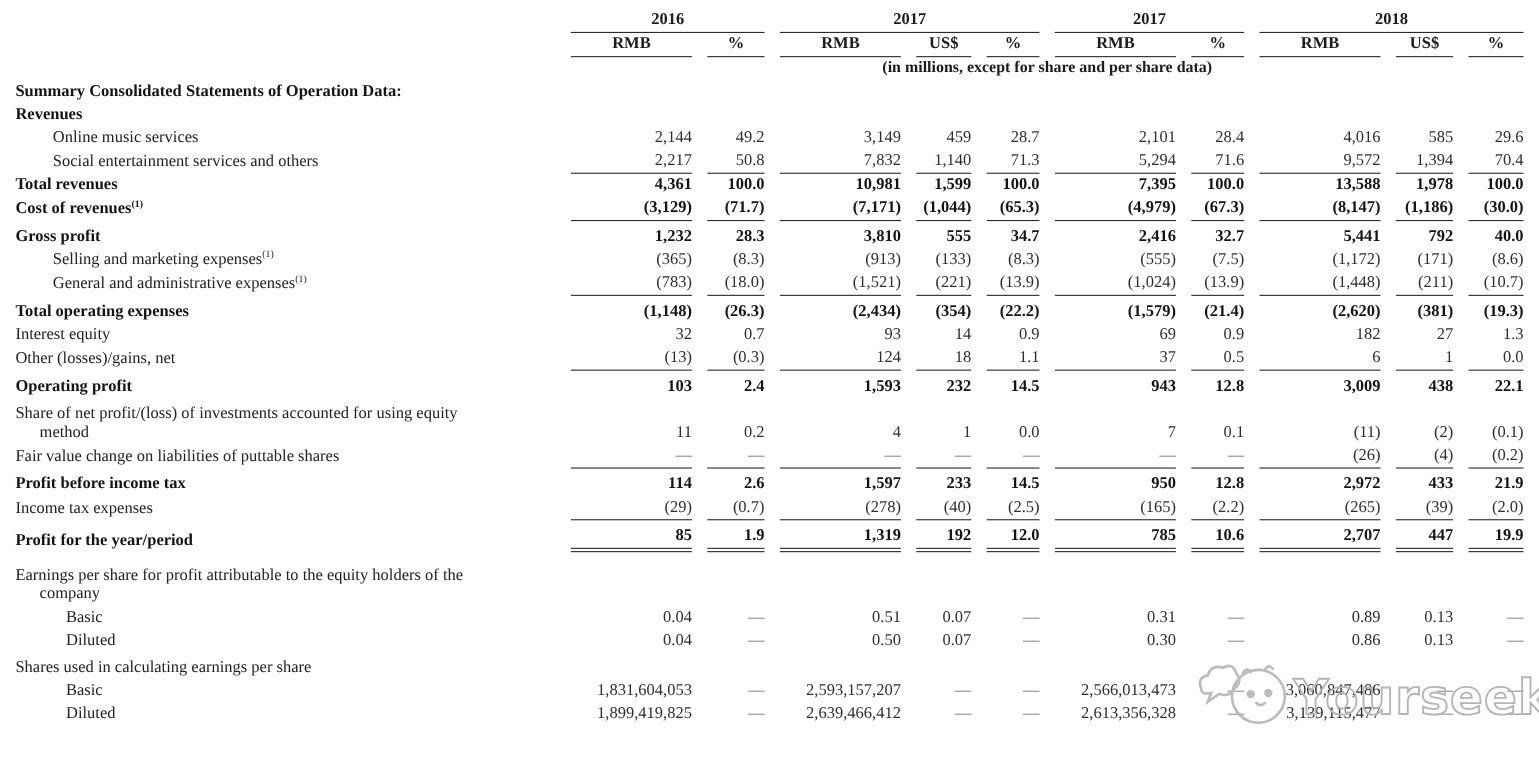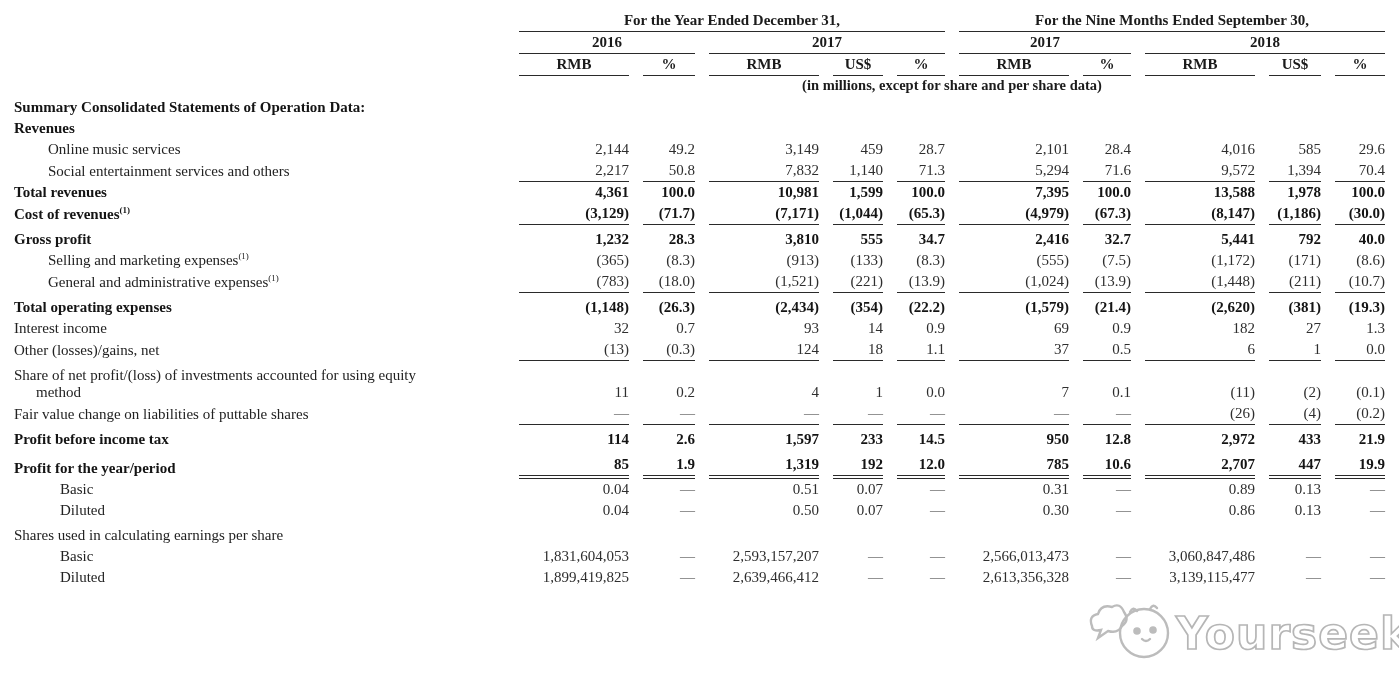--- a/index.html
+++ b/index.html
@@ -62,25 +62,20 @@
       <col style="width:48px">
     <col style="width:110px">
       <col style="width:48px">
     <col style="width:110px">
       <col style="width:52px">
       <col style="width:50px">
   </colgroup>
   <thead>
     <tr>
       <td></td>
-      <th colspan="5" class="group-title rule">For the Year Ended December 31,</th>
-      <th colspan="5" class="group-title rule">For the Nine Months Ended September 30,</th>
-    </tr>
-    <tr>
-      <td></td>
       <th colspan="2" class="rule">2016</th>
       <th colspan="3" class="rule">2017</th>
       <th colspan="2" class="rule">2017</th>
       <th colspan="3" class="rule">2018</th>
     </tr>
     <tr>
       <td></td>
       <th class="rule">RMB</th>
       <th class="rule">%</th>
       <th class="rule">RMB</th>
@@ -243,21 +238,21 @@
         <td class="num">(354)</td>
         <td class="num">(22.2)</td>
         <td class="num">(1,579)</td>
         <td class="num">(21.4)</td>
         <td class="num">(2,620)</td>
         <td class="num">(381)</td>
         <td class="num">(19.3)</td>
       </tr>
       <tr>
         <td class="label">
-          <div class="line1">Interest income</div>
+          <div class="line1">Interest equity</div>
         </td>
         <td class="num">32</td>
         <td class="num">0.7</td>
         <td class="num">93</td>
         <td class="num">14</td>
         <td class="num">0.9</td>
         <td class="num">69</td>
         <td class="num">0.9</td>
         <td class="num">182</td>
         <td class="num">27</td>
@@ -271,20 +266,35 @@
         <td class="num">(0.3)</td>
         <td class="num">124</td>
         <td class="num">18</td>
         <td class="num">1.1</td>
         <td class="num">37</td>
         <td class="num">0.5</td>
         <td class="num">6</td>
         <td class="num">1</td>
         <td class="num">0.0</td>
       </tr>
+      <tr class="bold pad-top">
+        <td class="label">
+          <div class="line1">Operating profit</div>
+        </td>
+        <td class="num">103</td>
+        <td class="num">2.4</td>
+        <td class="num">1,593</td>
+        <td class="num">232</td>
+        <td class="num">14.5</td>
+        <td class="num">943</td>
+        <td class="num">12.8</td>
+        <td class="num">3,009</td>
+        <td class="num">438</td>
+        <td class="num">22.1</td>
+      </tr>
       <tr class="pad-top">
         <td class="label">
           <div class="line1">Share of net profit/(loss) of investments accounted for using equity</div>
           <div class="line2">method</div>
         </td>
         <td class="num">11</td>
         <td class="num">0.2</td>
         <td class="num">4</td>
         <td class="num">1</td>
         <td class="num">0.0</td>
@@ -317,34 +327,65 @@
         <td class="num">2.6</td>
         <td class="num">1,597</td>
         <td class="num">233</td>
         <td class="num">14.5</td>
         <td class="num">950</td>
         <td class="num">12.8</td>
         <td class="num">2,972</td>
         <td class="num">433</td>
         <td class="num">21.9</td>
       </tr>
+      <tr class="rule-single">
+        <td class="label">
+          <div class="line1">Income tax expenses</div>
+        </td>
+        <td class="num">(29)</td>
+        <td class="num">(0.7)</td>
+        <td class="num">(278)</td>
+        <td class="num">(40)</td>
+        <td class="num">(2.5)</td>
+        <td class="num">(165)</td>
+        <td class="num">(2.2)</td>
+        <td class="num">(265)</td>
+        <td class="num">(39)</td>
+        <td class="num">(2.0)</td>
+      </tr>
       <tr class="bold rule-double pad-top">
         <td class="label">
           <div class="line1">Profit for the year/period</div>
         </td>
         <td class="num">85</td>
         <td class="num">1.9</td>
         <td class="num">1,319</td>
         <td class="num">192</td>
         <td class="num">12.0</td>
         <td class="num">785</td>
         <td class="num">10.6</td>
         <td class="num">2,707</td>
         <td class="num">447</td>
         <td class="num">19.9</td>
+      </tr>
+      <tr class="pad-top-lg">
+        <td class="label">
+          <div class="line1">Earnings per share for profit attributable to the equity holders of the</div>
+          <div class="line2">company</div>
+        </td>
+        <td class="num empty"></td>
+        <td class="num empty"></td>
+        <td class="num empty"></td>
+        <td class="num empty"></td>
+        <td class="num empty"></td>
+        <td class="num empty"></td>
+        <td class="num empty"></td>
+        <td class="num empty"></td>
+        <td class="num empty"></td>
+        <td class="num empty"></td>
       </tr>
       <tr>
         <td class="label indent2">
           <div class="line1">Basic</div>
         </td>
         <td class="num">0.04</td>
         <td class="num dash">—</td>
         <td class="num">0.51</td>
         <td class="num">0.07</td>
         <td class="num dash">—</td>

